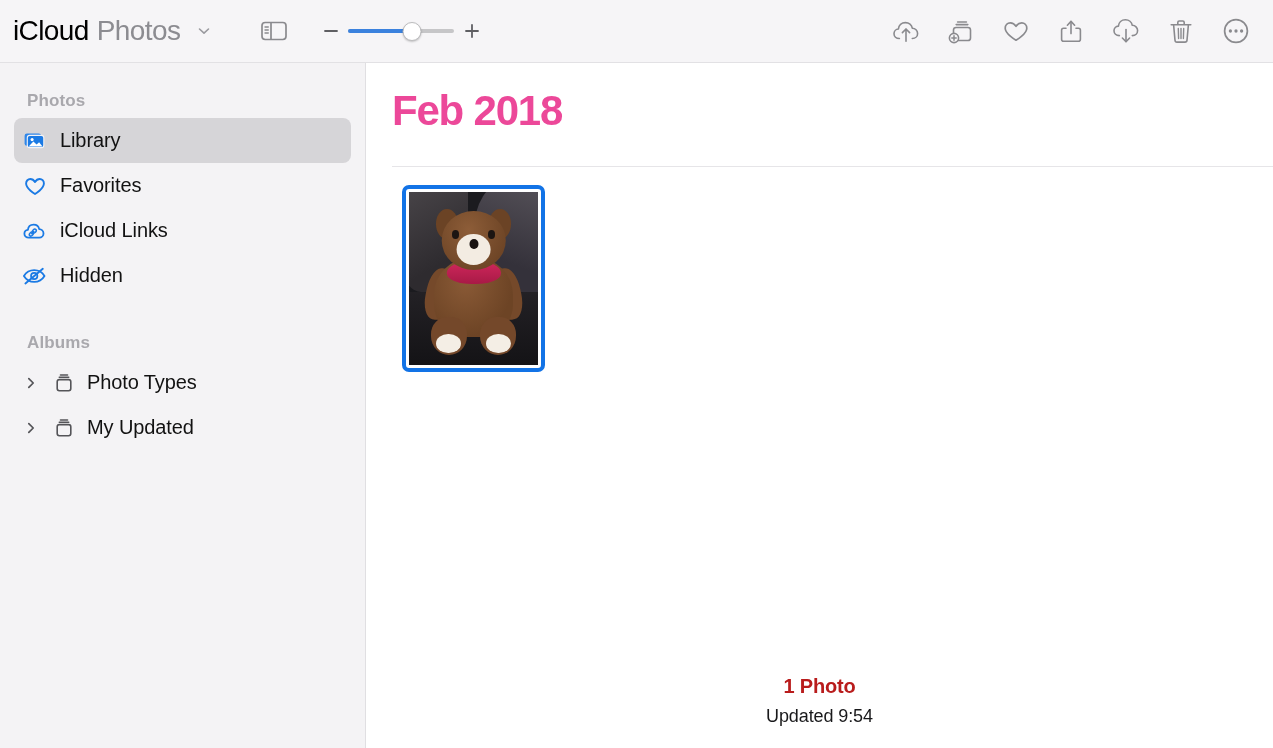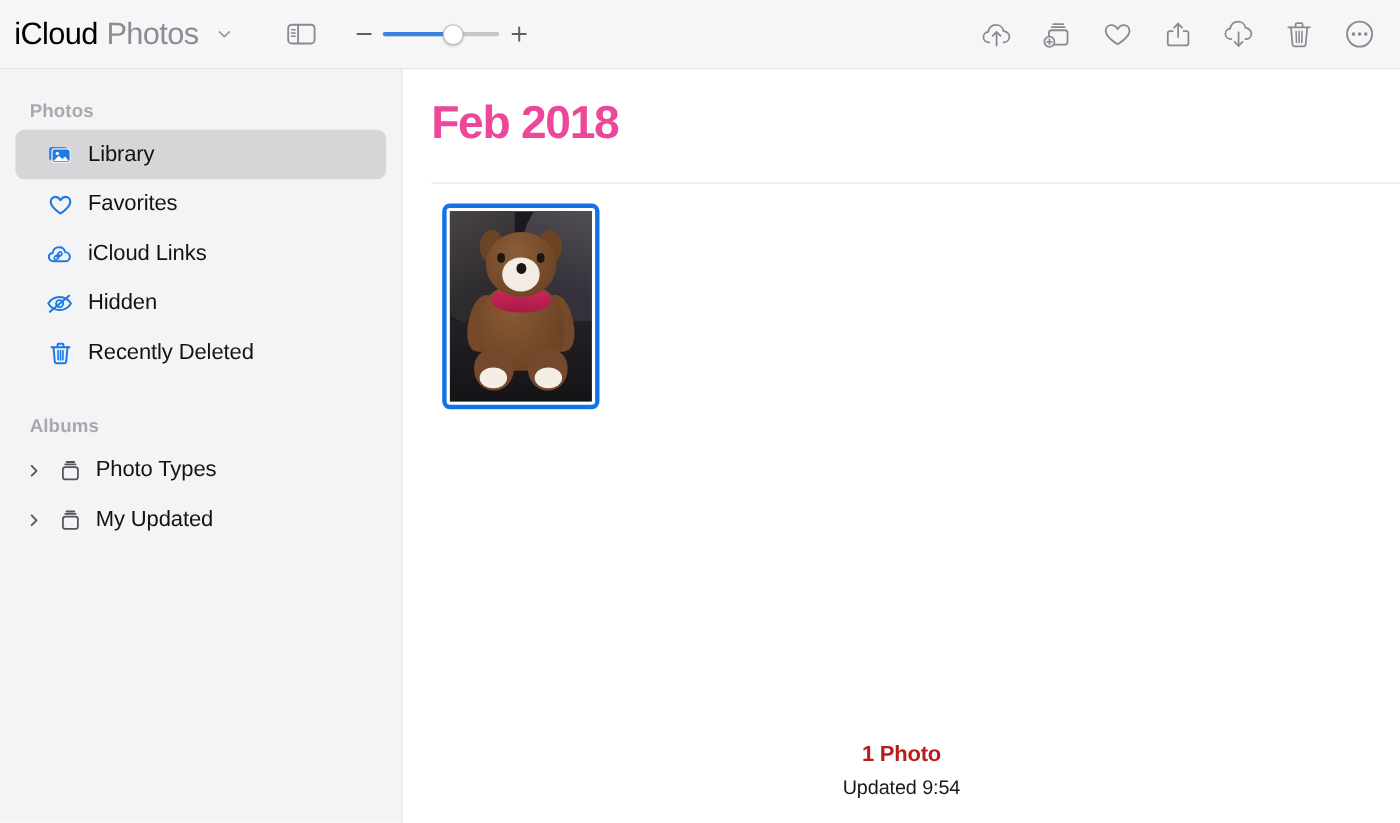--- a/index.html
+++ b/index.html
@@ -149,21 +149,21 @@
     padding: 28px 0 7px 13px;
     letter-spacing: 0.1px;
   }
   .section-title.albums { padding-top: 35px; }
 
   .nav-item {
     height: 45px;
     display: flex;
     align-items: center;
     border-radius: 8px;
-    padding-left: 28px;
+    padding-left: 8px;
     gap: 13px;
   }
   .nav-item.selected { background: #d6d5d8; }
 
   .nav-icon {
     width: 25px;
     height: 25px;
     display: flex;
     align-items: center;
     justify-content: center;
@@ -519,33 +519,20 @@
         <span class="nav-icon">
           <svg width="25" height="24" viewBox="0 0 25 24" fill="none">
             <path d="M1.9 12 C4.2 8.2 8 6.1 12.2 6.1 C16.4 6.1 20.2 8.2 22.5 12 C20.2 15.8 16.4 17.9 12.2 17.9 C8 17.9 4.2 15.8 1.9 12 Z" stroke="#1b7ae4" stroke-width="1.8" stroke-linejoin="round"></path>
             <circle cx="12.2" cy="12" r="3.2" stroke="#1b7ae4" stroke-width="1.7"></circle>
             <line x1="3.4" y1="19.4" x2="20.8" y2="4.8" stroke="#1b7ae4" stroke-width="1.9" stroke-linecap="round"></line>
           </svg>
         </span>
         <span class="nav-label">Hidden</span>
       </div>
 
-      <div class="nav-item">
-        <span class="nav-icon">
-          <svg width="24" height="24" viewBox="0 0 24 24" fill="none">
-            <path d="M5.6 6.6 L6.8 19.6 C6.9 20.7 7.6 21.3 8.5 21.3 H15.5 C16.4 21.3 17.1 20.7 17.2 19.6 L18.4 6.6" stroke="#1b7ae4" stroke-width="1.8" stroke-linecap="round" stroke-linejoin="round"></path>
-            <line x1="3.8" y1="6.6" x2="20.2" y2="6.6" stroke="#1b7ae4" stroke-width="1.8" stroke-linecap="round"></line>
-            <path d="M9.3 6.6 V4.7 C9.3 4.1 9.8 3.6 10.4 3.6 H13.6 C14.2 3.6 14.7 4.1 14.7 4.7 V6.6" stroke="#1b7ae4" stroke-width="1.8" stroke-linejoin="round"></path>
-            <line x1="9.7" y1="9.7" x2="9.9" y2="18.1" stroke="#1b7ae4" stroke-width="1.5" stroke-linecap="round"></line>
-            <line x1="12" y1="9.7" x2="12" y2="18.1" stroke="#1b7ae4" stroke-width="1.5" stroke-linecap="round"></line>
-            <line x1="14.3" y1="9.7" x2="14.1" y2="18.1" stroke="#1b7ae4" stroke-width="1.5" stroke-linecap="round"></line>
-          </svg>
-        </span>
-        <span class="nav-label">Recently Deleted</span>
-      </div>
 
       <div class="section-title albums">Albums</div>
 
       <div class="album-item">
         <span class="disclosure">
           <svg width="14" height="14" viewBox="0 0 14 14" fill="none">
             <path d="M4.8 2.6 L9.2 7 L4.8 11.4" stroke="#545458" stroke-width="1.7" stroke-linecap="round" stroke-linejoin="round"></path>
           </svg>
         </span>
         <span class="album-icon">

